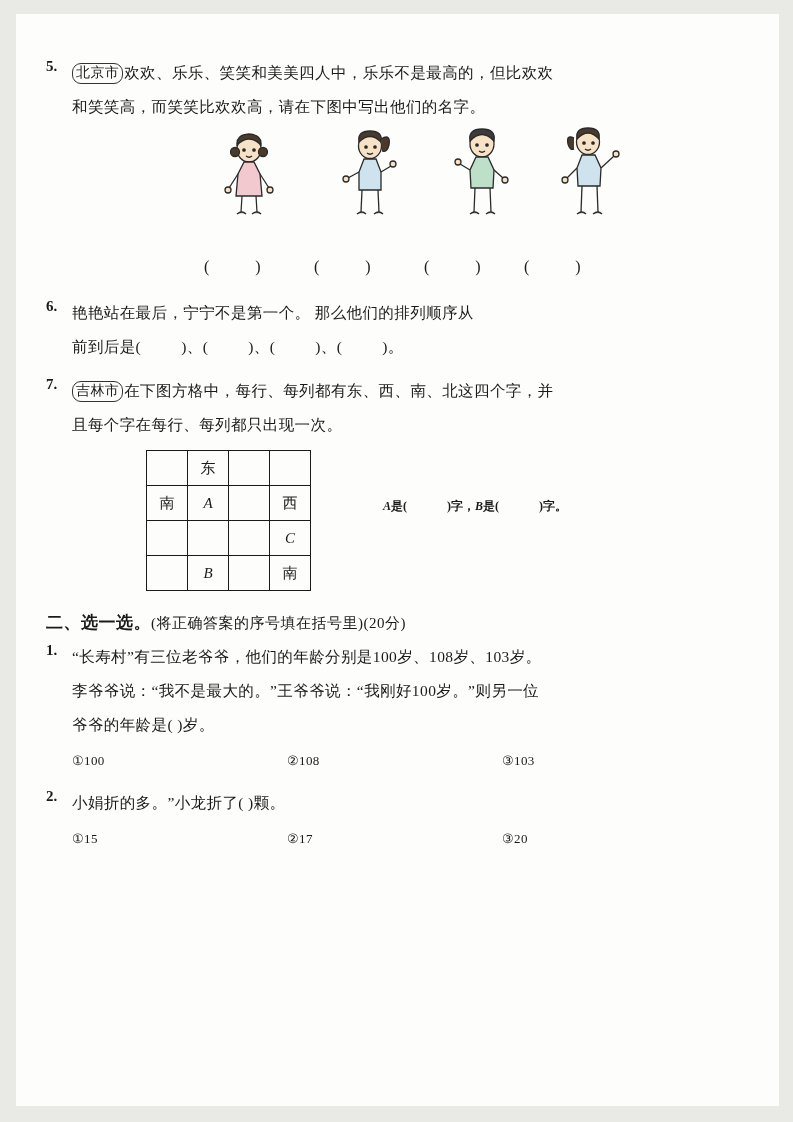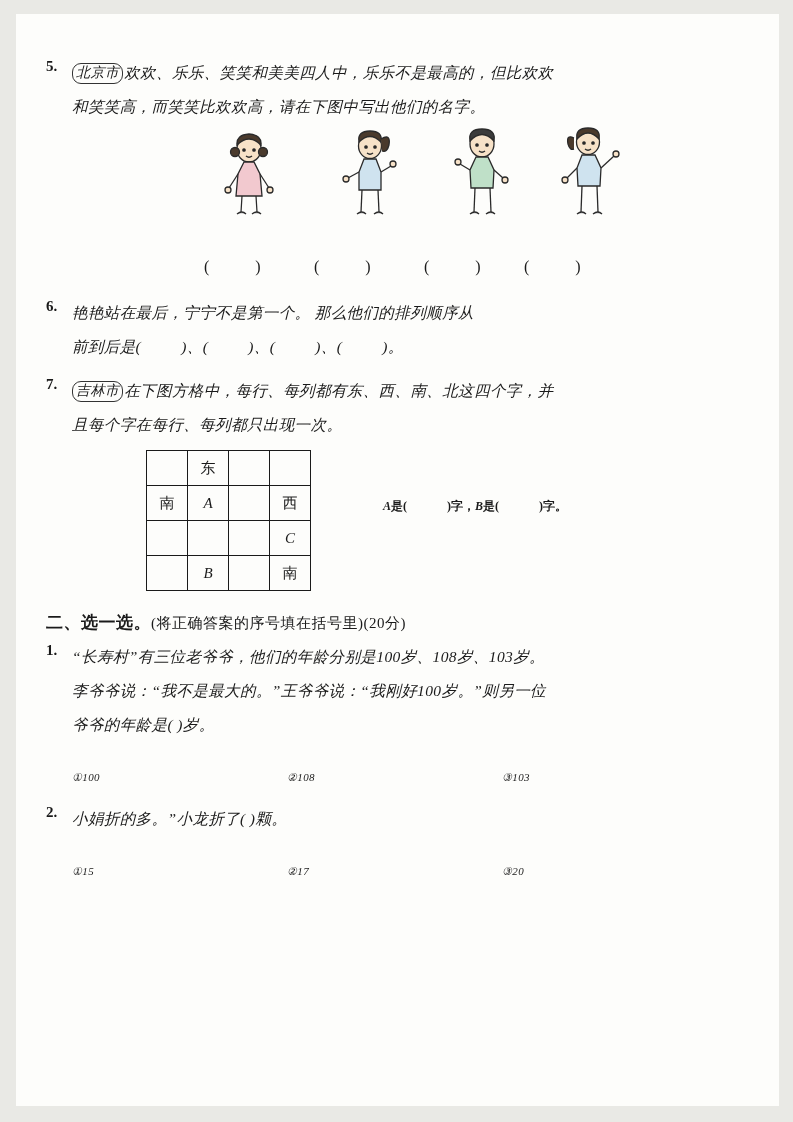--- a/index.html
+++ b/index.html
@@ -53,21 +53,20 @@
     font-weight: bold;
     text-align: left;
     padding-top: 2px;
     font-family: "Liberation Serif", serif;
   }
   .q-body {
     flex: 1;
     font-size: 15.5px;
     line-height: 34px;
     letter-spacing: 0.4px;
-    font-style: italic;
   }
   .q-body p {
     margin: 0;
   }
   .indent {
     padding-left: 0px;
   }
   .city {
     font-size: 14px;
     border: 1px solid #333;
@@ -141,22 +140,22 @@
     margin: 20px 0 4px 0;
     letter-spacing: 0.5px;
   }
   .section-title .sub {
     font-weight: normal;
     font-size: 15px;
   }
 
   .options {
     display: flex;
-    margin-top: 18px;
-    font-size: 11px;
+    margin-top: 2px;
+    font-size: 13px;
     align-items: flex-end;
   }
   .opt {
     width: 215px;
   }
 </style>
 </head>
 <body>
 
 <div class="page">

